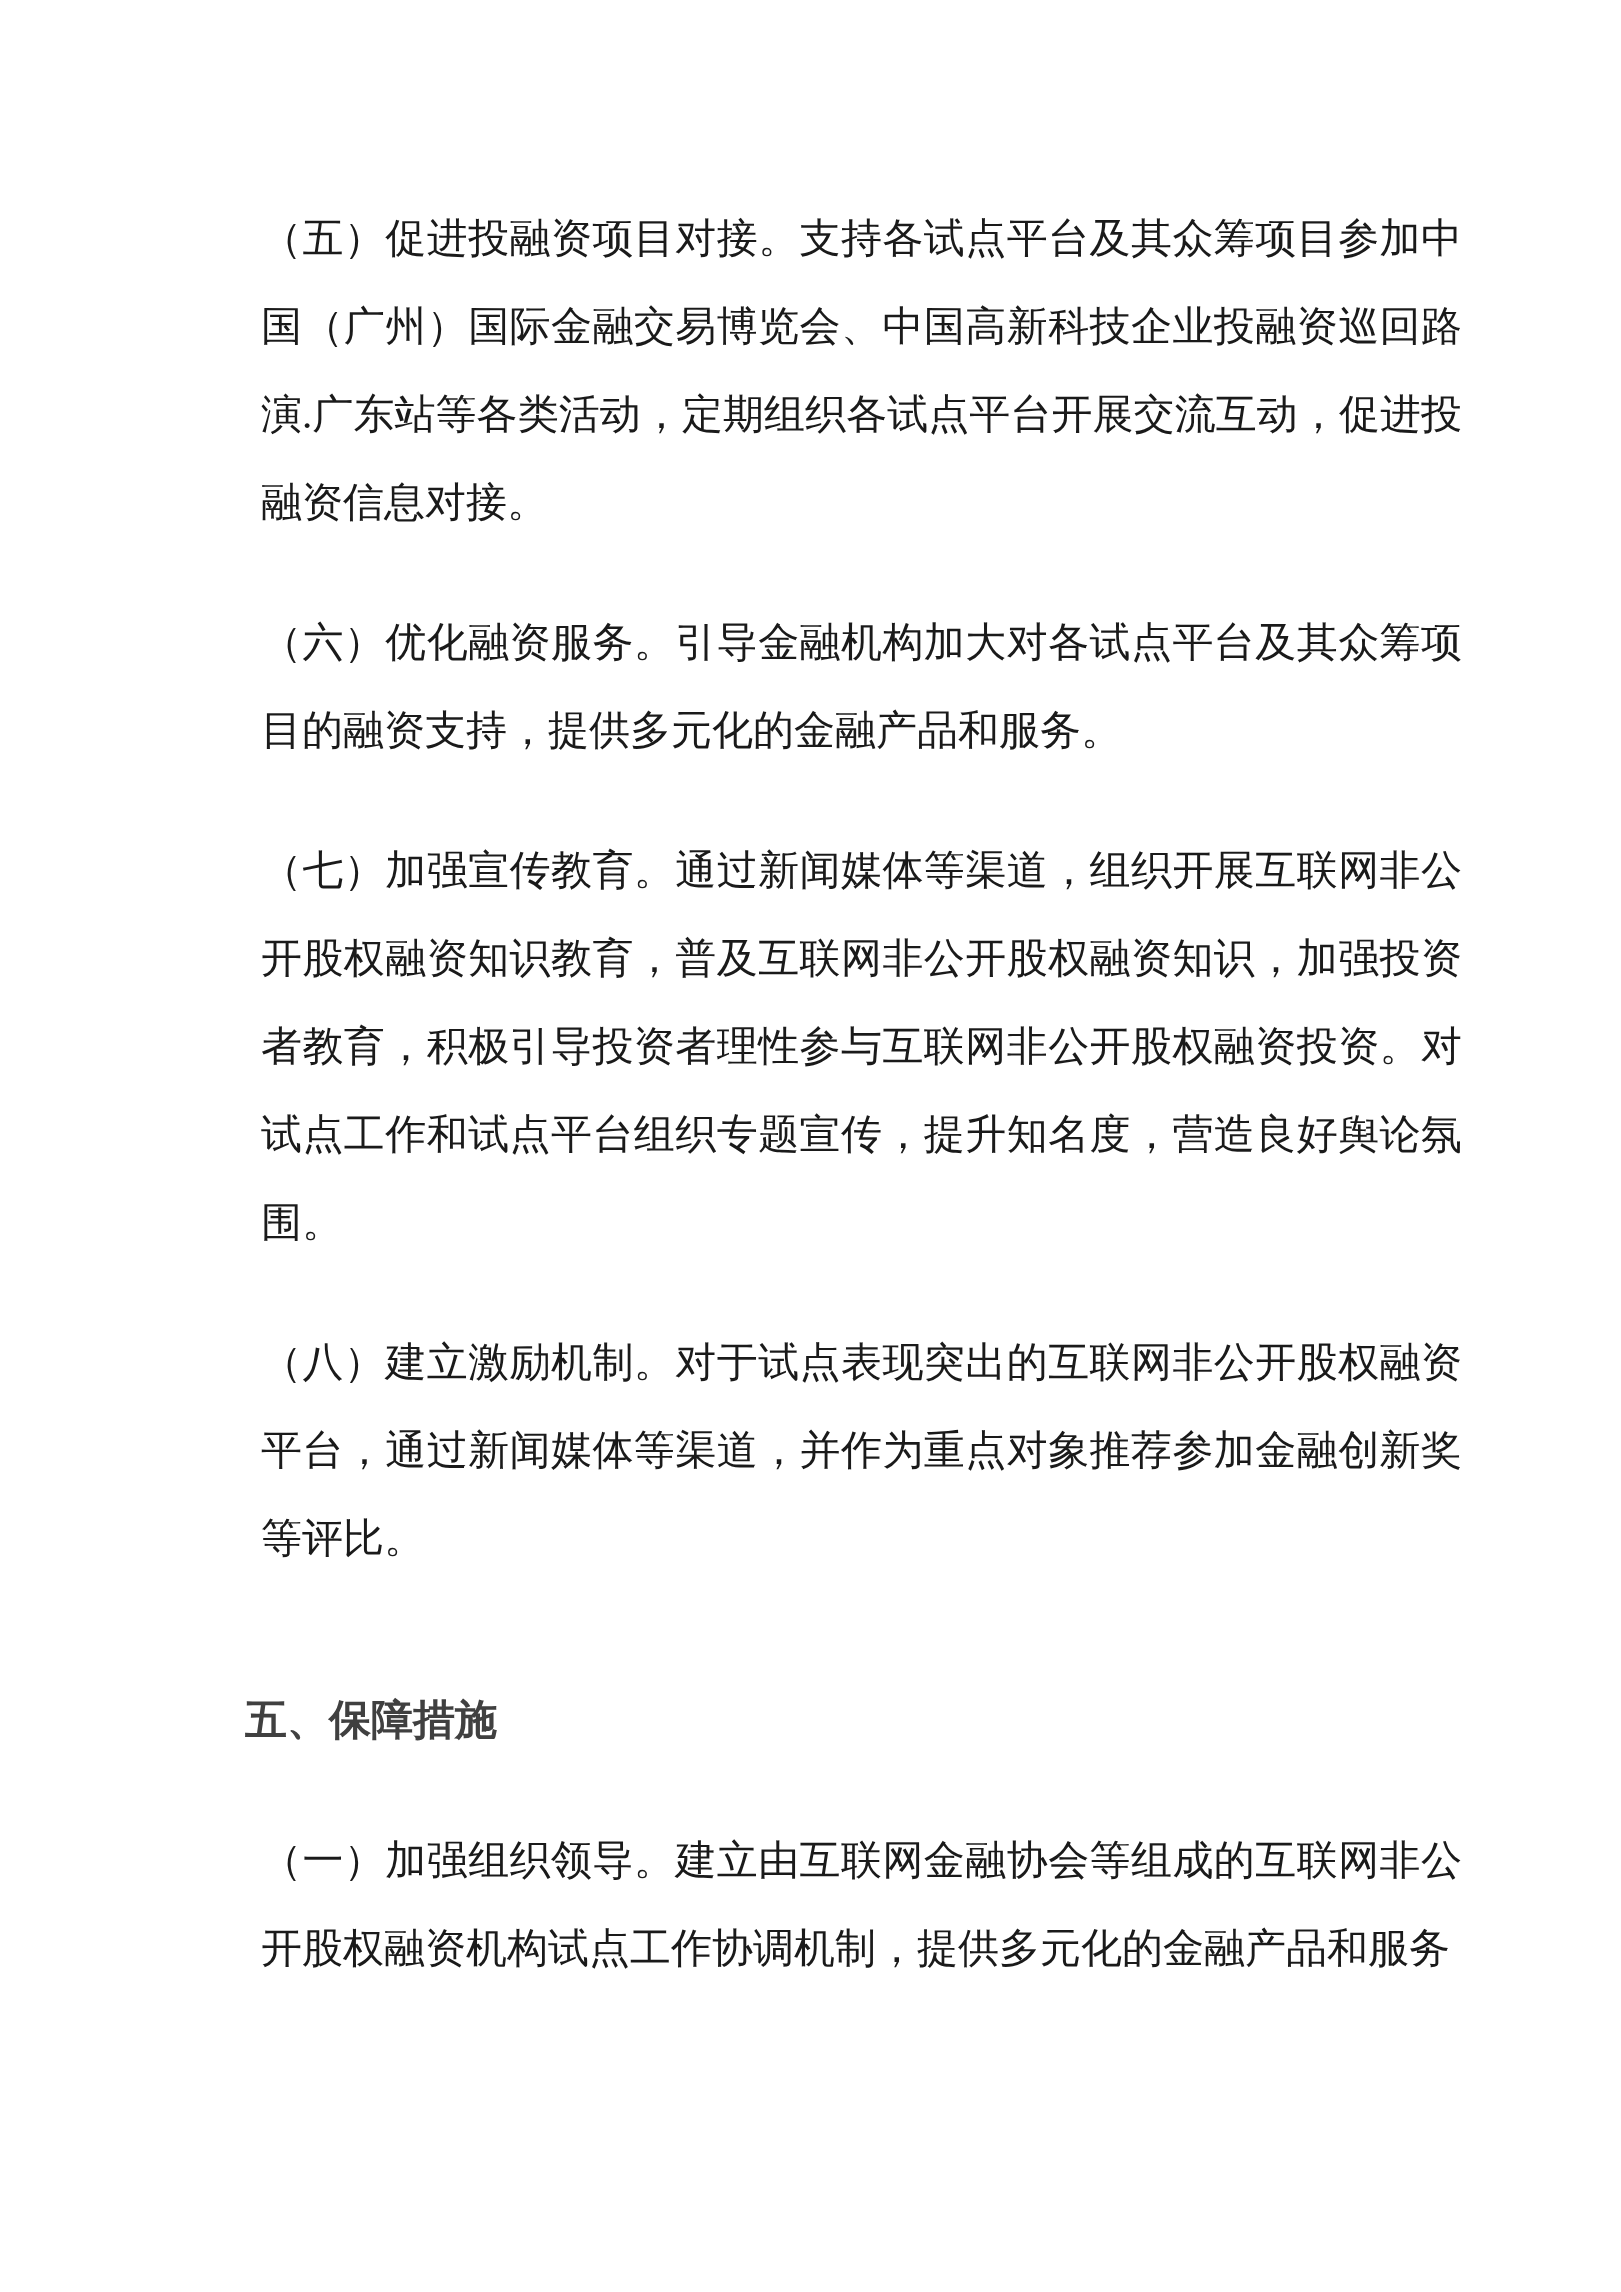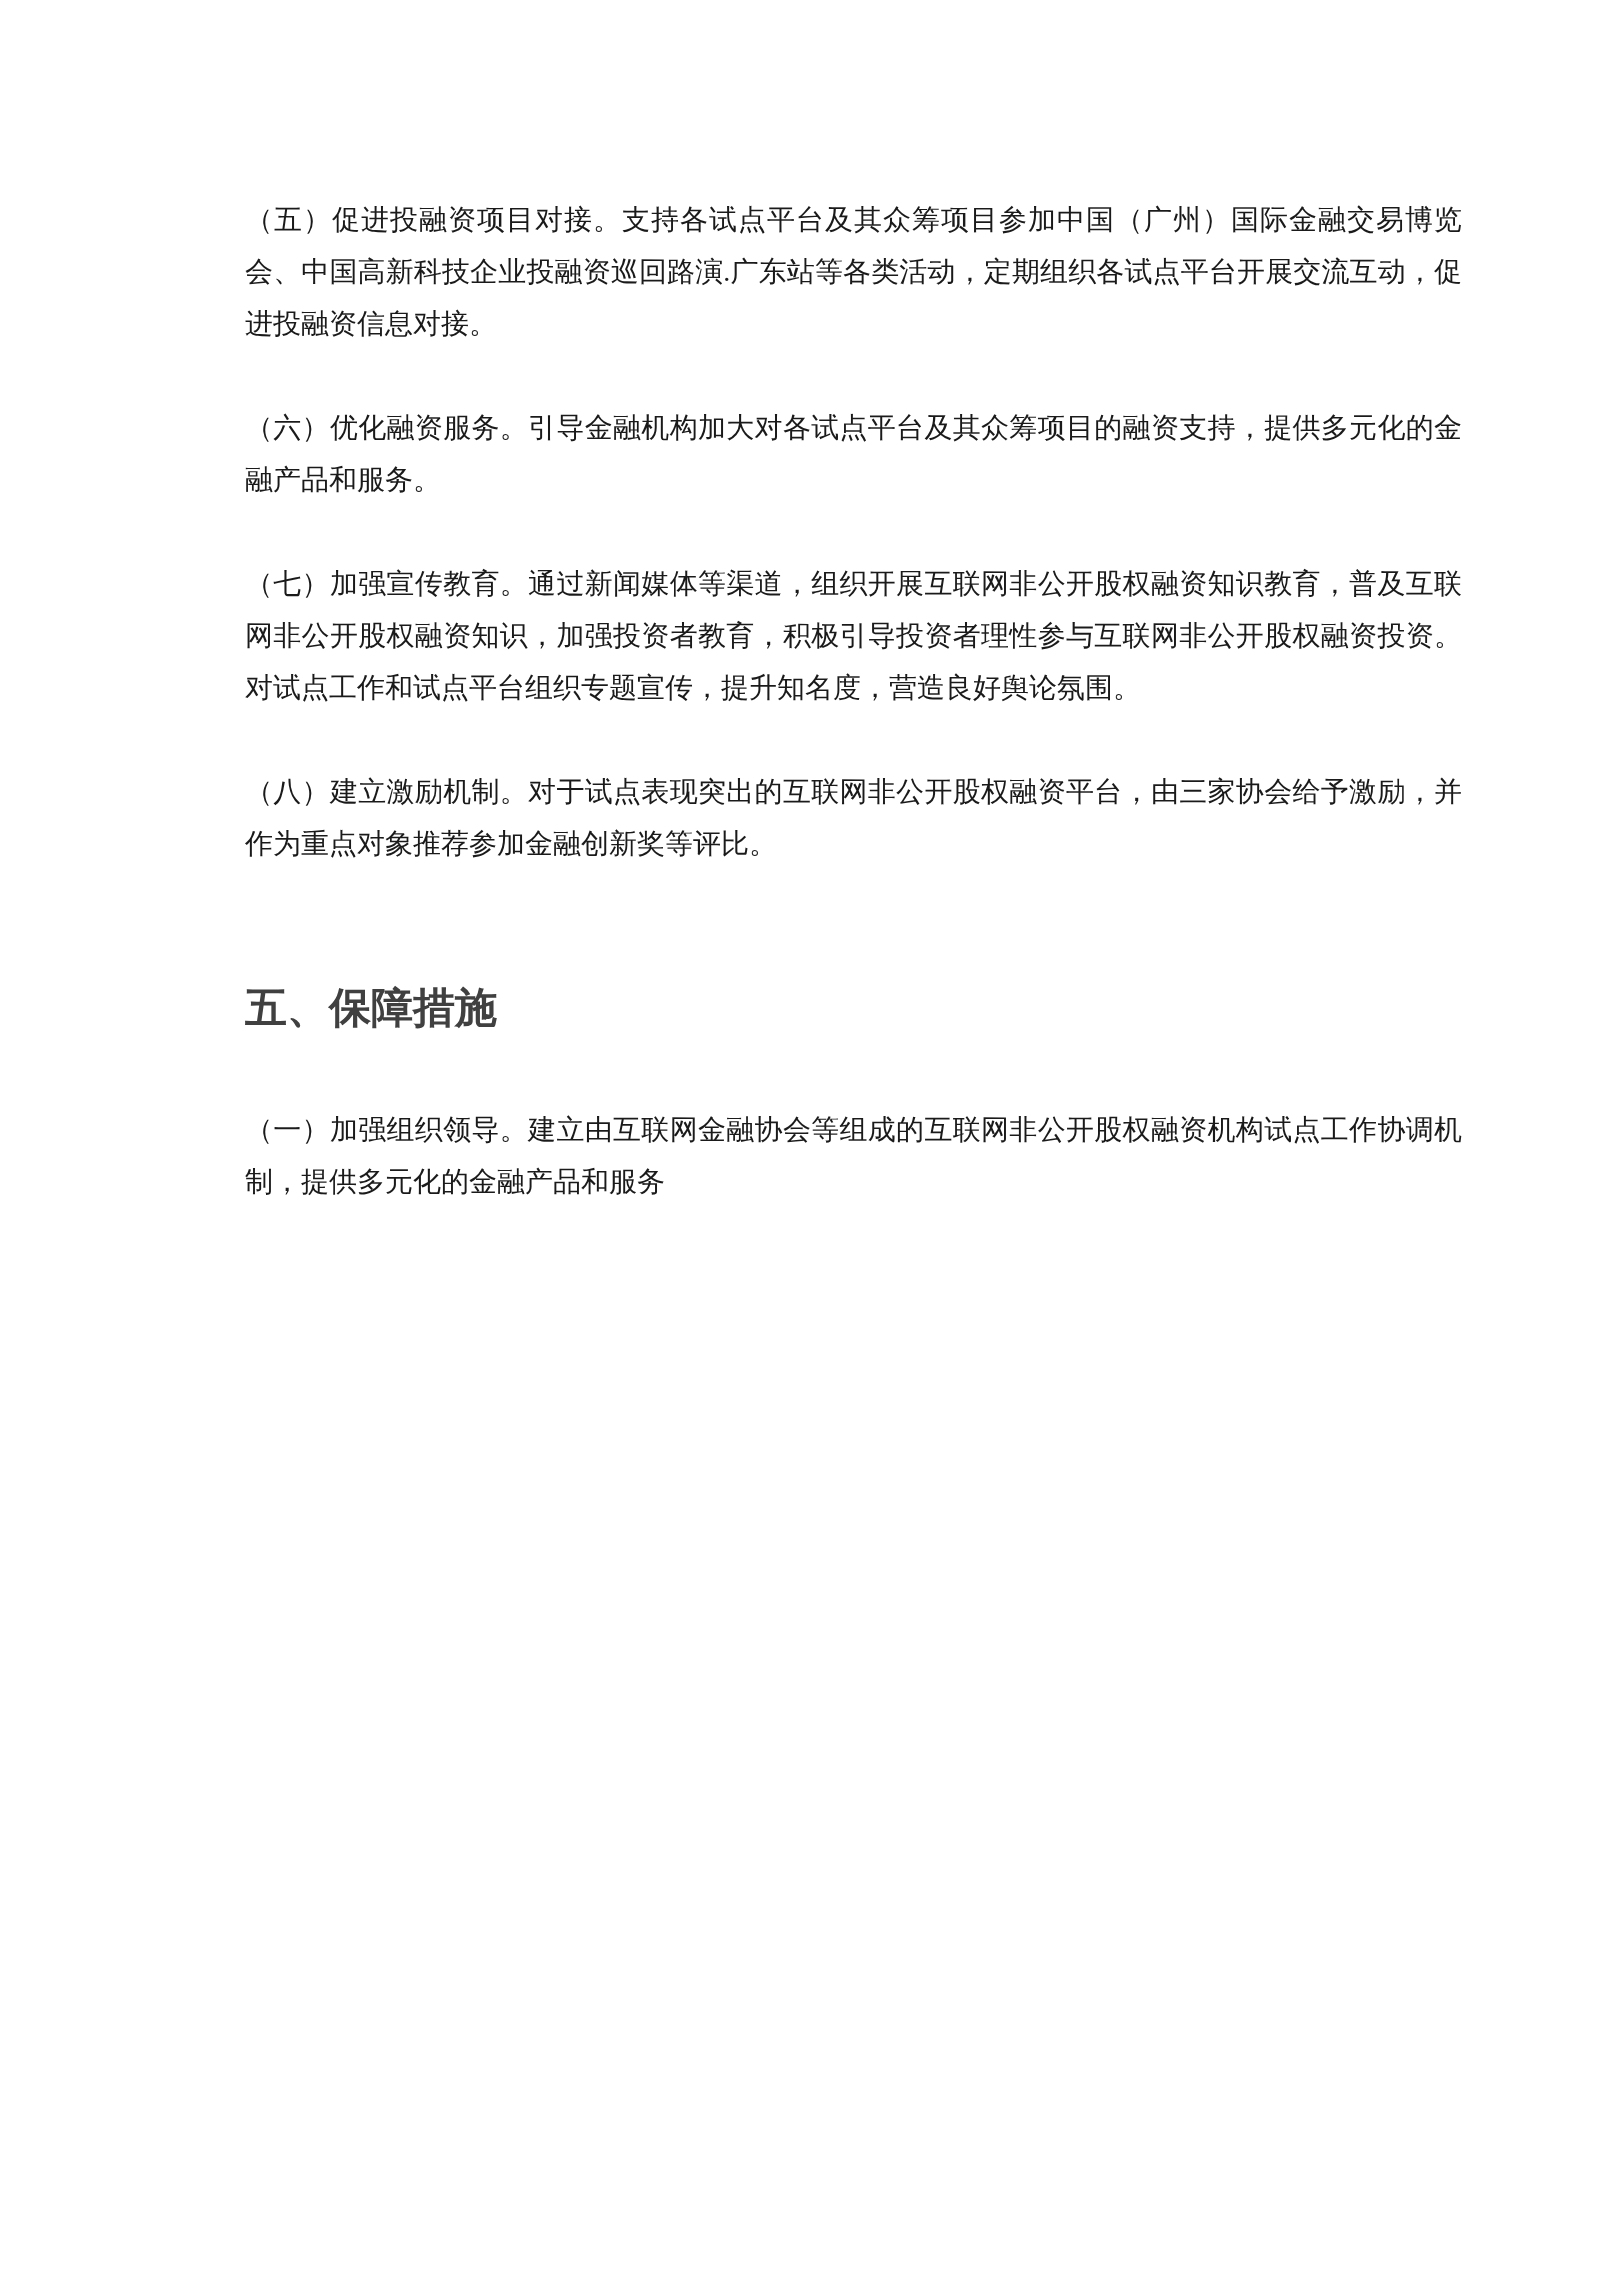--- a/index.html
+++ b/index.html
@@ -15,23 +15,23 @@
     box-sizing: border-box;
     padding: 194px 159px 0 245px;
     overflow: hidden;
     font-family: "Liberation Serif", "DejaVu Serif", serif;
     color: #1a1a1a;
   }
   .content {
     width: 1217px;
   }
   p.body {
-    font-size: 28px;
-    line-height: 52px;
-    margin: 52px 0 0 0;
+    font-size: 41px;
+    line-height: 88px;
+    margin: 52px 0 0 16px;
     text-align: justify;
     text-justify: inter-ideograph;
     letter-spacing: 0;
     word-break: normal;
   }
   p.body.first {
     margin-top: 0;
   }
   h2.section-heading {
     font-family: "Liberation Sans", "DejaVu Sans", sans-serif;
@@ -43,18 +43,18 @@
   }
 </style>
 </head>
 <body>
 
 <div class="page">
   <div class="content">
     <p class="body first">（五）促进投融资项目对接。支持各试点平台及其众筹项目参加中国（广州）国际金融交易博览会、中国高新科技企业投融资巡回路演.广东站等各类活动，定期组织各试点平台开展交流互动，促进投融资信息对接。</p>
     <p class="body">（六）优化融资服务。引导金融机构加大对各试点平台及其众筹项目的融资支持，提供多元化的金融产品和服务。</p>
     <p class="body">（七）加强宣传教育。通过新闻媒体等渠道，组织开展互联网非公开股权融资知识教育，普及互联网非公开股权融资知识，加强投资者教育，积极引导投资者理性参与互联网非公开股权融资投资。对试点工作和试点平台组织专题宣传，提升知名度，营造良好舆论氛围。</p>
-    <p class="body">（八）建立激励机制。对于试点表现突出的互联网非公开股权融资平台，由三家协会给予激励，并作为重点对象推荐参加金融创新奖等评比。</p>
+    <p class="body">（八）建立激励机制。对于试点表现突出的互联网非公开股权融资平台，通过新闻媒体等渠道，并作为重点对象推荐参加金融创新奖等评比。</p>
     <h2 class="section-heading">五、保障措施</h2>
     <p class="body">（一）加强组织领导。建立由互联网金融协会等组成的互联网非公开股权融资机构试点工作协调机制，提供多元化的金融产品和服务</p>
   </div>
 </div>
 
 
 </body></html>

